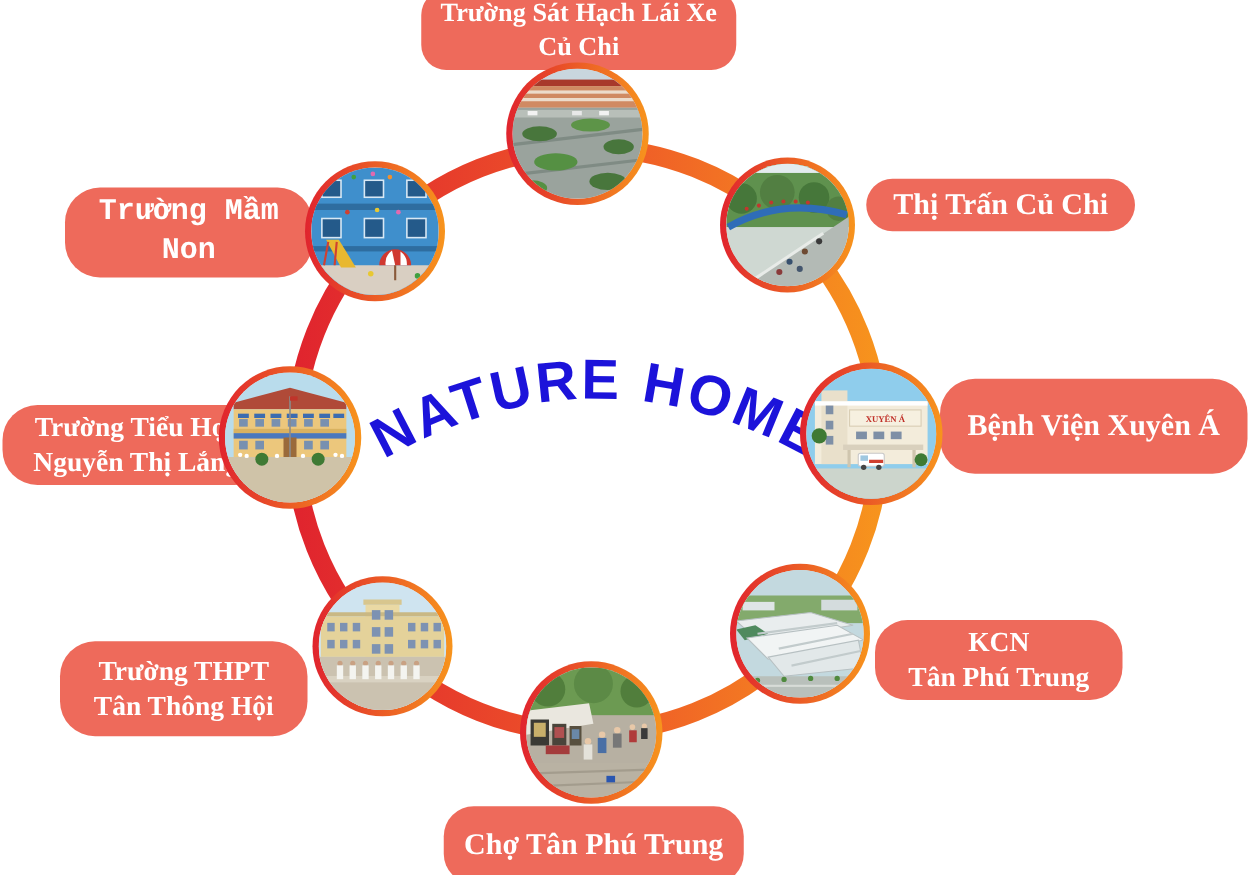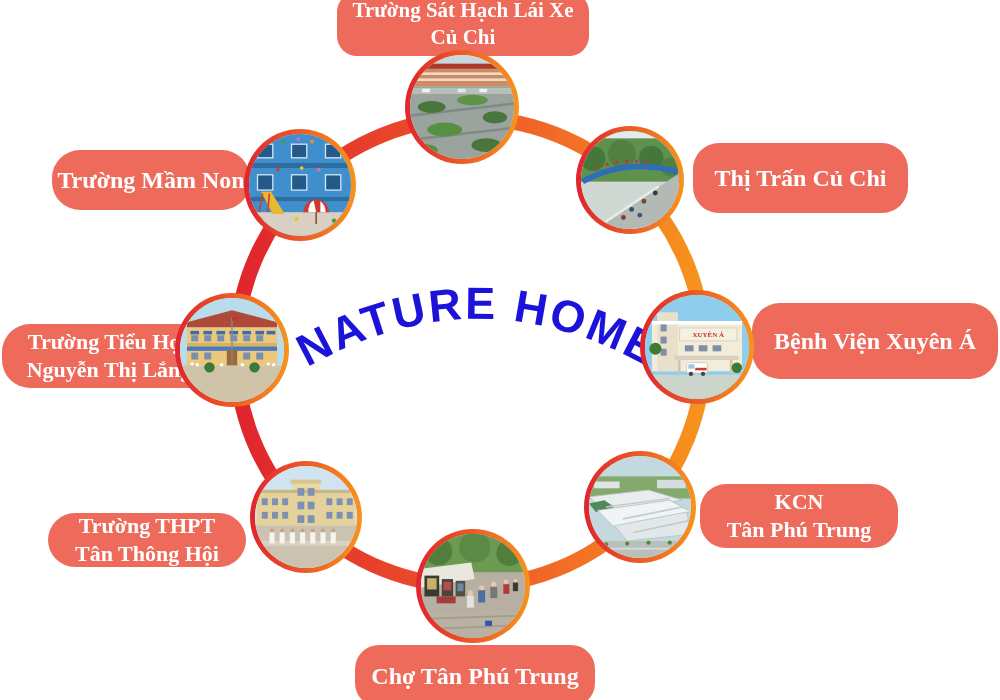--- a/index.html
+++ b/index.html
@@ -4,27 +4,27 @@
 <style>
   html,body{margin:0;padding:0;background:#fff;}
   .stage{position:relative;width:1000px;height:700px;overflow:hidden;background:#fff;
          font-family:"Liberation Serif",serif;}
   .ring-svg,.title-svg{position:absolute;left:0;top:0;z-index:0;}
   .title-svg{z-index:1;}
   .label{position:absolute;z-index:2;background:#ee6a5b;color:#fff;display:flex;
          align-items:center;justify-content:center;text-align:center;font-weight:bold;
          white-space:pre-line;line-height:1.28;}
   .label-0{left:337px;top:-8px;width:252px;height:64px;border-radius:20px;font-size:21px;}
-  .label-1{left:693px;top:143px;width:215px;height:70px;border-radius:26px;font-size:24px;}
+  .label-1{left:693px;top:143px;width:215px;height:42px;border-radius:26px;font-size:24px;}
   .label-2{left:752px;top:303px;width:246px;height:76px;border-radius:28px;font-size:24px;}
-  .label-3{left:700px;top:484px;width:198px;height:64px;border-radius:26px;font-size:22px;}
+  .label-3{left:700px;top:496px;width:198px;height:64px;border-radius:26px;font-size:22px;}
   .label-4{left:355px;top:645px;width:240px;height:62px;border-radius:24px;font-size:24px;}
-  .label-5{left:48px;top:513px;width:198px;height:54px;border-radius:28px;font-size:22px;}
+  .label-5{left:48px;top:513px;width:198px;height:76px;border-radius:28px;font-size:22px;}
   .label-6{left:2px;top:324px;width:214px;height:64px;border-radius:28px;font-size:22px;}
-  .label-7{left:52px;top:150px;width:198px;height:60px;border-radius:28px;font-size:24px;}
+  .label-7{left:52px;top:150px;width:198px;height:72px;border-radius:28px;font-size:24px;font-family:Liberation Mono, monospace;}
   .photo{position:absolute;z-index:3;border-radius:50%;padding:5px;
          background:linear-gradient(90deg,#e0242e,#f7941d);box-sizing:border-box;}
   .photo-inner{width:100%;height:100%;border-radius:50%;overflow:hidden;background:#dfe5e6;}
   .photo-inner svg{display:block;width:100%;height:100%;}
   .photo-0{left:405px;top:50px;width:114px;height:114px;}
   .photo-1{left:576px;top:126px;width:108px;height:108px;}
   .photo-2{left:640px;top:290px;width:114px;height:114px;}
   .photo-3{left:584px;top:451px;width:112px;height:112px;}
   .photo-4{left:416px;top:529px;width:114px;height:114px;}
   .photo-5{left:250px;top:461px;width:112px;height:112px;}

